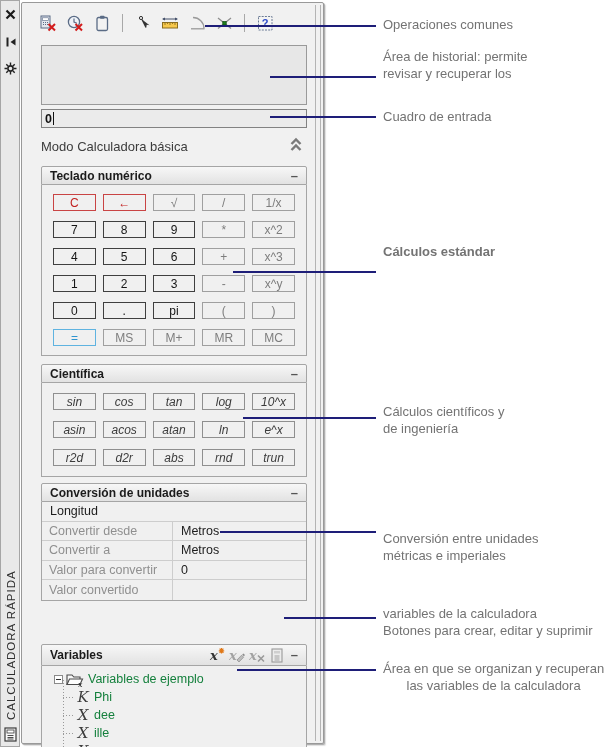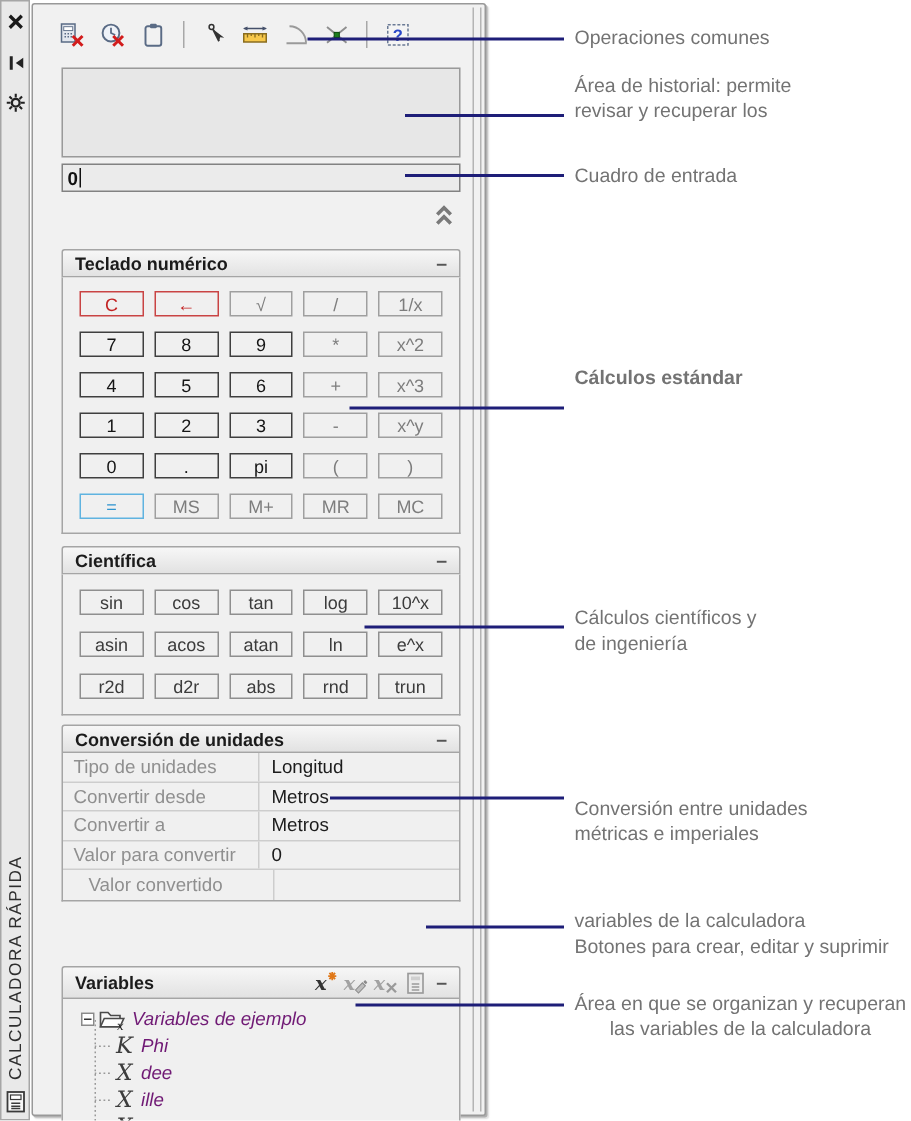--- a/index.html
+++ b/index.html
@@ -63,41 +63,41 @@
   .keypad-body{padding:9px 11px;row-gap:10px;}
   .sci-body{padding:10px 11px;row-gap:11px;}
   .btn{
     height:17px;background:#f0f0f0;border:1px solid #9f9f9f;box-sizing:border-box;
     display:flex;align-items:center;justify-content:center;
     font-size:12px;line-height:14px;color:#7d7d7d;cursor:default;
   }
   .btn-num{border-color:#3f3f3f;color:#151515;}
   .btn-red{border-color:#c94444;color:#c22222;}
   .btn-eq{border-color:#5fb3e0;color:#2f94cf;}
-  .btn-sci{border-color:#8f8f8f;color:#3c3c3c;}
+  .btn-sci{border-color:#8f8f8f;color:#3c3c3c;font-style:italic;}
   
   .conv-row{display:flex;height:19.6px;border-bottom:1px solid #cdcdcd;box-sizing:border-box;align-items:center;}
-  .conv-row:last-child{border-bottom:none;margin-left:10px;}
+  .conv-row:last-child{border-bottom:none;}
   .conv-label{width:131px;align-self:stretch;display:flex;align-items:center;padding-left:7px;box-sizing:border-box;border-right:1px solid #cdcdcd;font-size:12.5px;color:#8f8f8f;}
   .conv-value{padding-left:8px;font-size:12.5px;color:#1c1c1c;text-align:center;}
   
   .vars-header{height:22px;border-radius:2px 2px 0 0;margin-top:36px;}
   .vars-icons{margin-left:auto;display:flex;align-items:center;gap:4px;}
   .vars-icons .vicon{width:16px;height:16px;display:flex;align-items:center;justify-content:center;}
   .vars-header .minus{margin-left:6px;}
   .tree{position:relative;height:112px;}
   .tree-vline{position:absolute;left:21px;top:14px;height:98px;width:1px;
     background-image:linear-gradient(#999 1px,transparent 1px);background-size:1px 3px;}
   .tree-row{position:absolute;display:flex;align-items:center;height:18px;}
   .tree-row .stub{width:11px;height:1px;margin-right:1px;
     background-image:linear-gradient(to right,#999 1px,transparent 1px);background-size:3px 1px;}
   .expander{width:9px;height:9px;background:#fff;border:1px solid #8a8a8a;box-sizing:border-box;position:relative;margin-right:3px;}
   .expander::after{content:"";position:absolute;left:1px;right:1px;top:3px;height:1px;background:#333;}
   .script-glyph{font-family:"DejaVu Serif",serif;font-style:italic;font-size:15px;color:#3d3d3d;width:16px;text-align:center;margin-right:3px;line-height:14px;}
-  .tree-label{font-size:12.5px;color:#701a75;font-style:italic;}
+  .tree-label{font-size:12.5px;color:#15803d;}
   
   .callout-line{position:absolute;height:2px;background:#1e1e78;z-index:60;}
   .callout-text{position:absolute;left:383px;z-index:60;font-size:13px;line-height:17px;color:#737373;white-space:nowrap;}
 </style>
 </head>
 <body>
 
 <div class="titlebar">
   <div class="tb-icon" style="top:7px;">
     <svg width="11" height="11" viewBox="0 0 11 11">
@@ -190,20 +190,21 @@
   </div>
 
   <div class="history"></div>
 
   <div class="inputbox">
     <span>0</span>
       <span class="caret"></span>
   </div>
 
   <div class="mode-row">
+    <span class="mlabel">Modo Calculadora básica</span>
     <span class="chev">
       <svg width="14" height="17" viewBox="0 0 14 17">
         <path d="M2.5,8 L7,3.5 L11.5,8" fill="none" stroke="#7a7a7a" stroke-width="2.4"></path>
         <path d="M2.5,14 L7,9.5 L11.5,14" fill="none" stroke="#7a7a7a" stroke-width="2.4"></path>
       </svg>
     </span>
   </div>
 
   <div class="section" style="top:163px;">
     <div class="sec-header">
@@ -275,21 +276,20 @@
     </div>
   </div>
 
   <div class="section" style="top:480px;">
     <div class="sec-header">
       <span>Conversión de unidades</span>
       <span class="minus">–</span>
     </div>
     <div class="sec-body">
       <div class="conv-row">
-        <span class="conv-label">Tipo de unidades</span>
         <span class="conv-value">Longitud</span>
       </div>
       <div class="conv-row">
         <span class="conv-label">Convertir desde</span>
         <span class="conv-value">Metros</span>
       </div>
       <div class="conv-row">
         <span class="conv-label">Convertir a</span>
         <span class="conv-value">Metros</span>
       </div>

